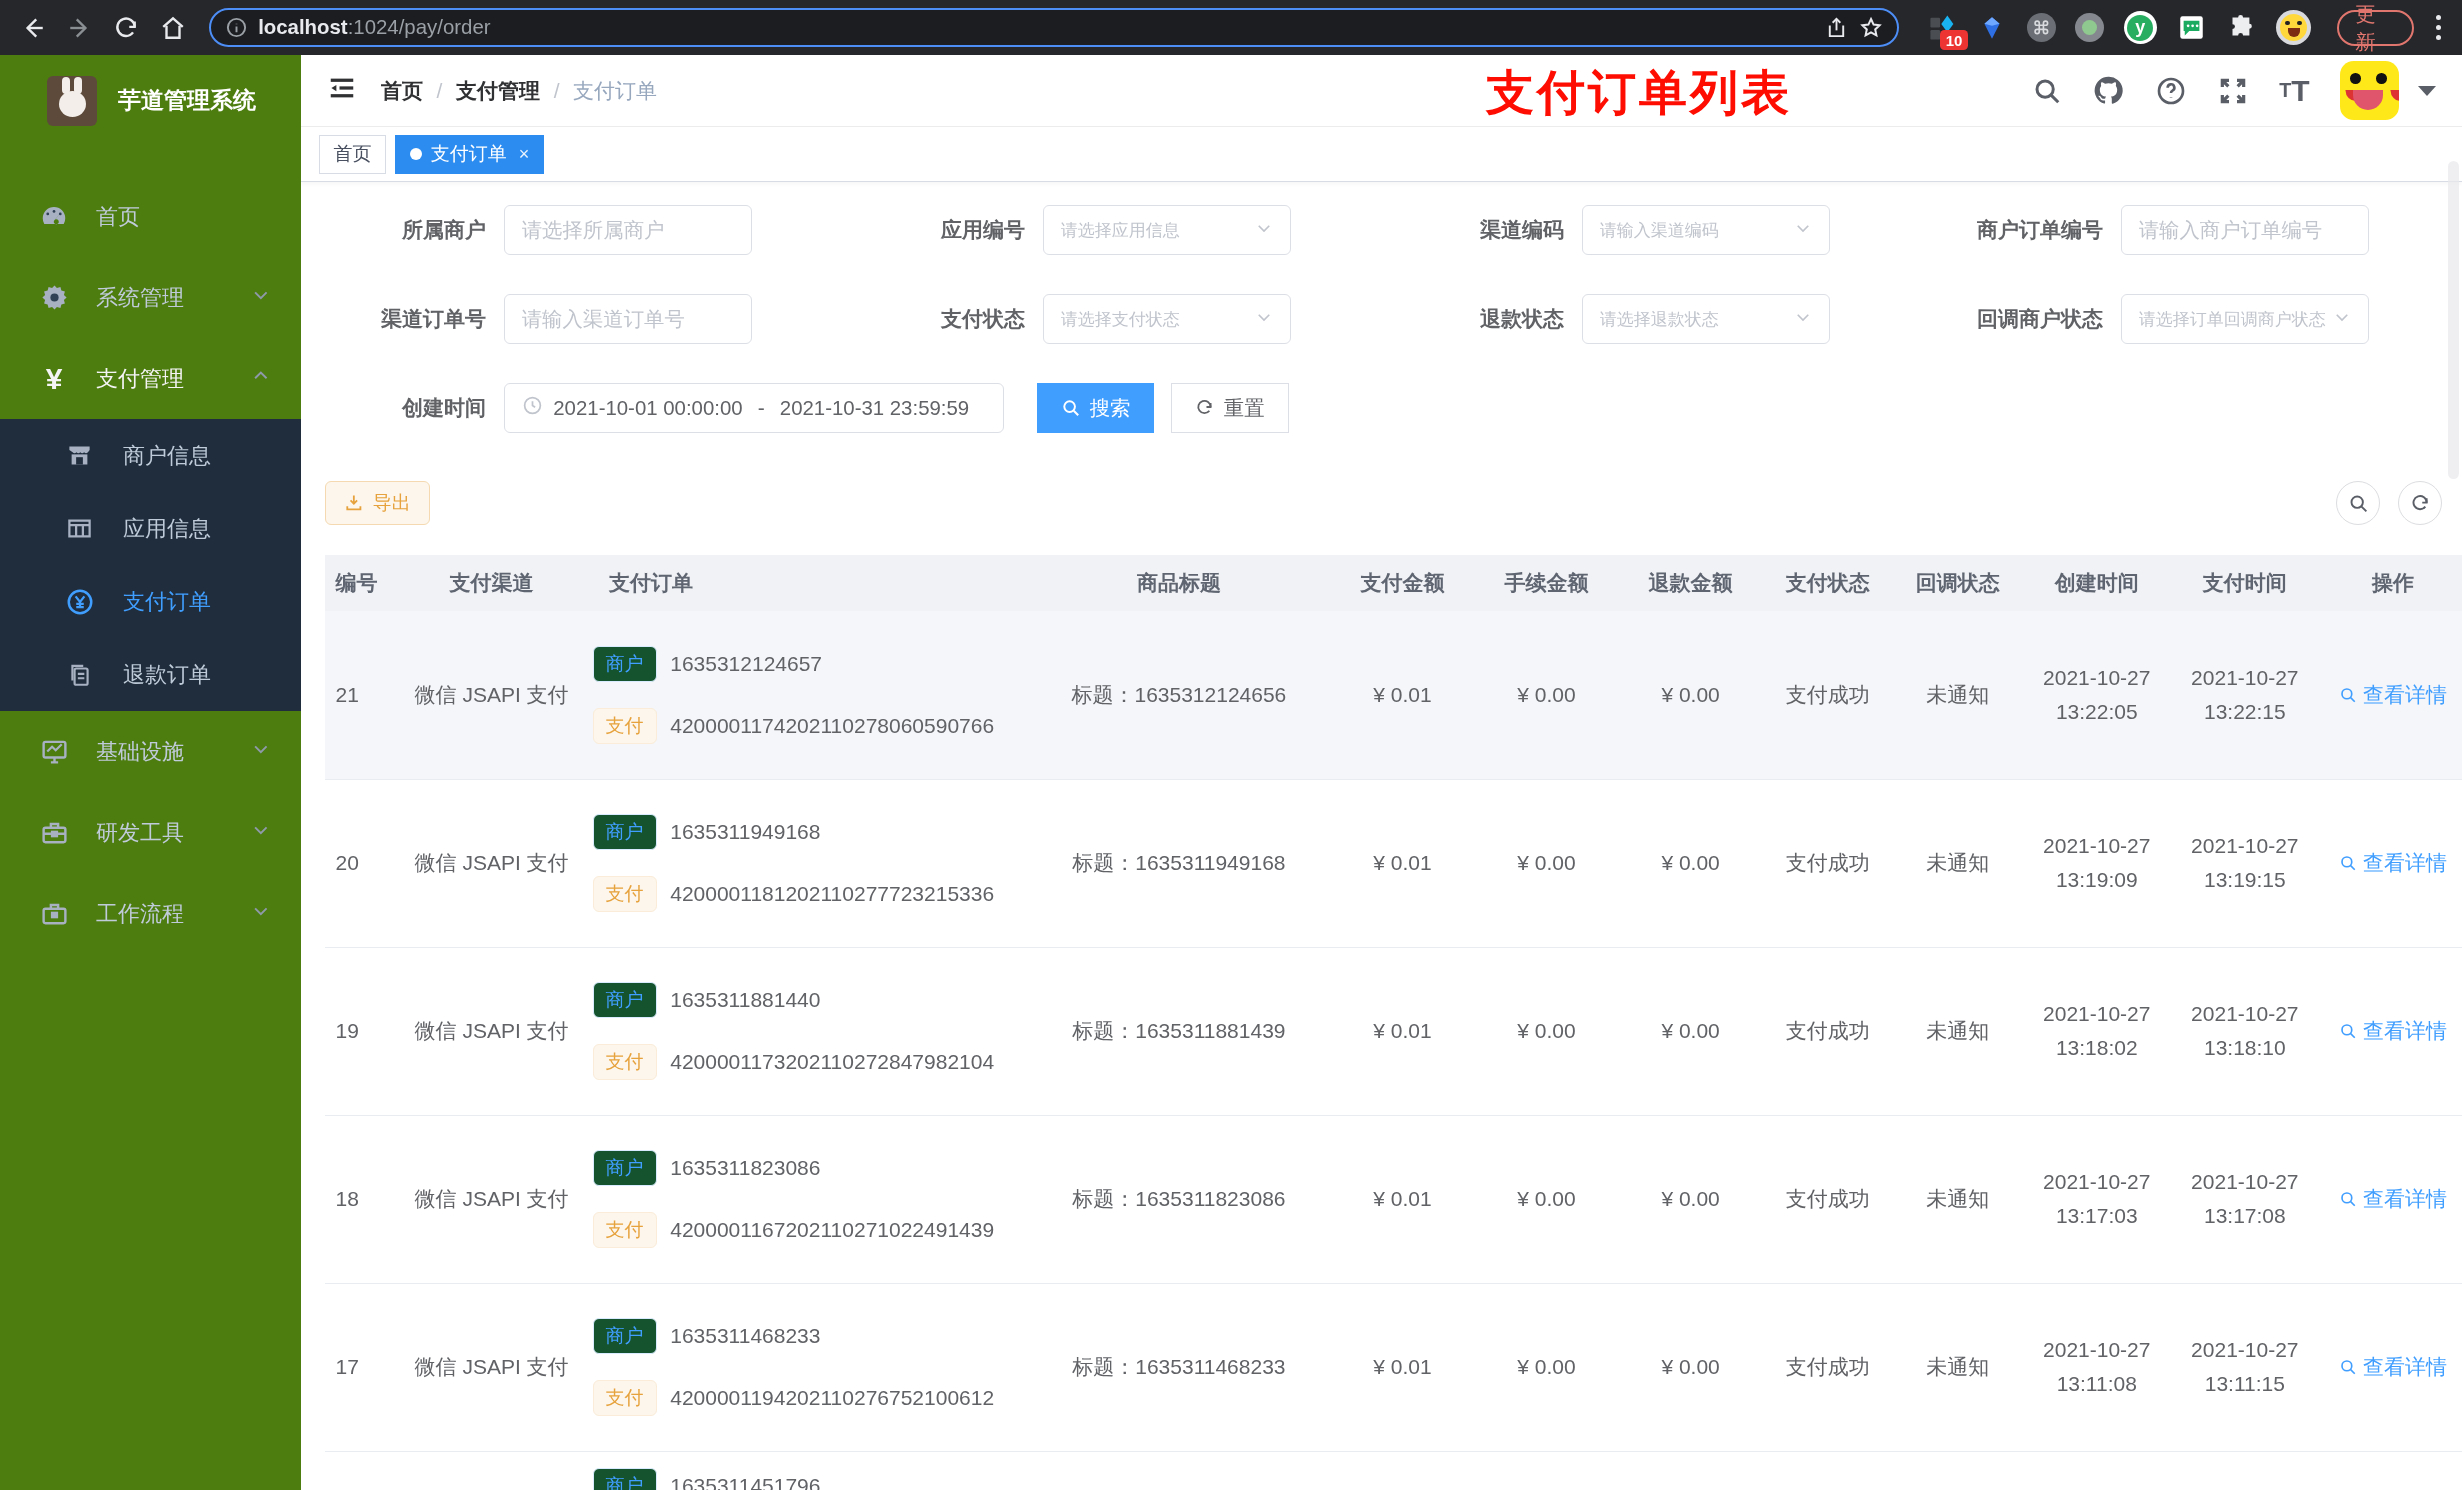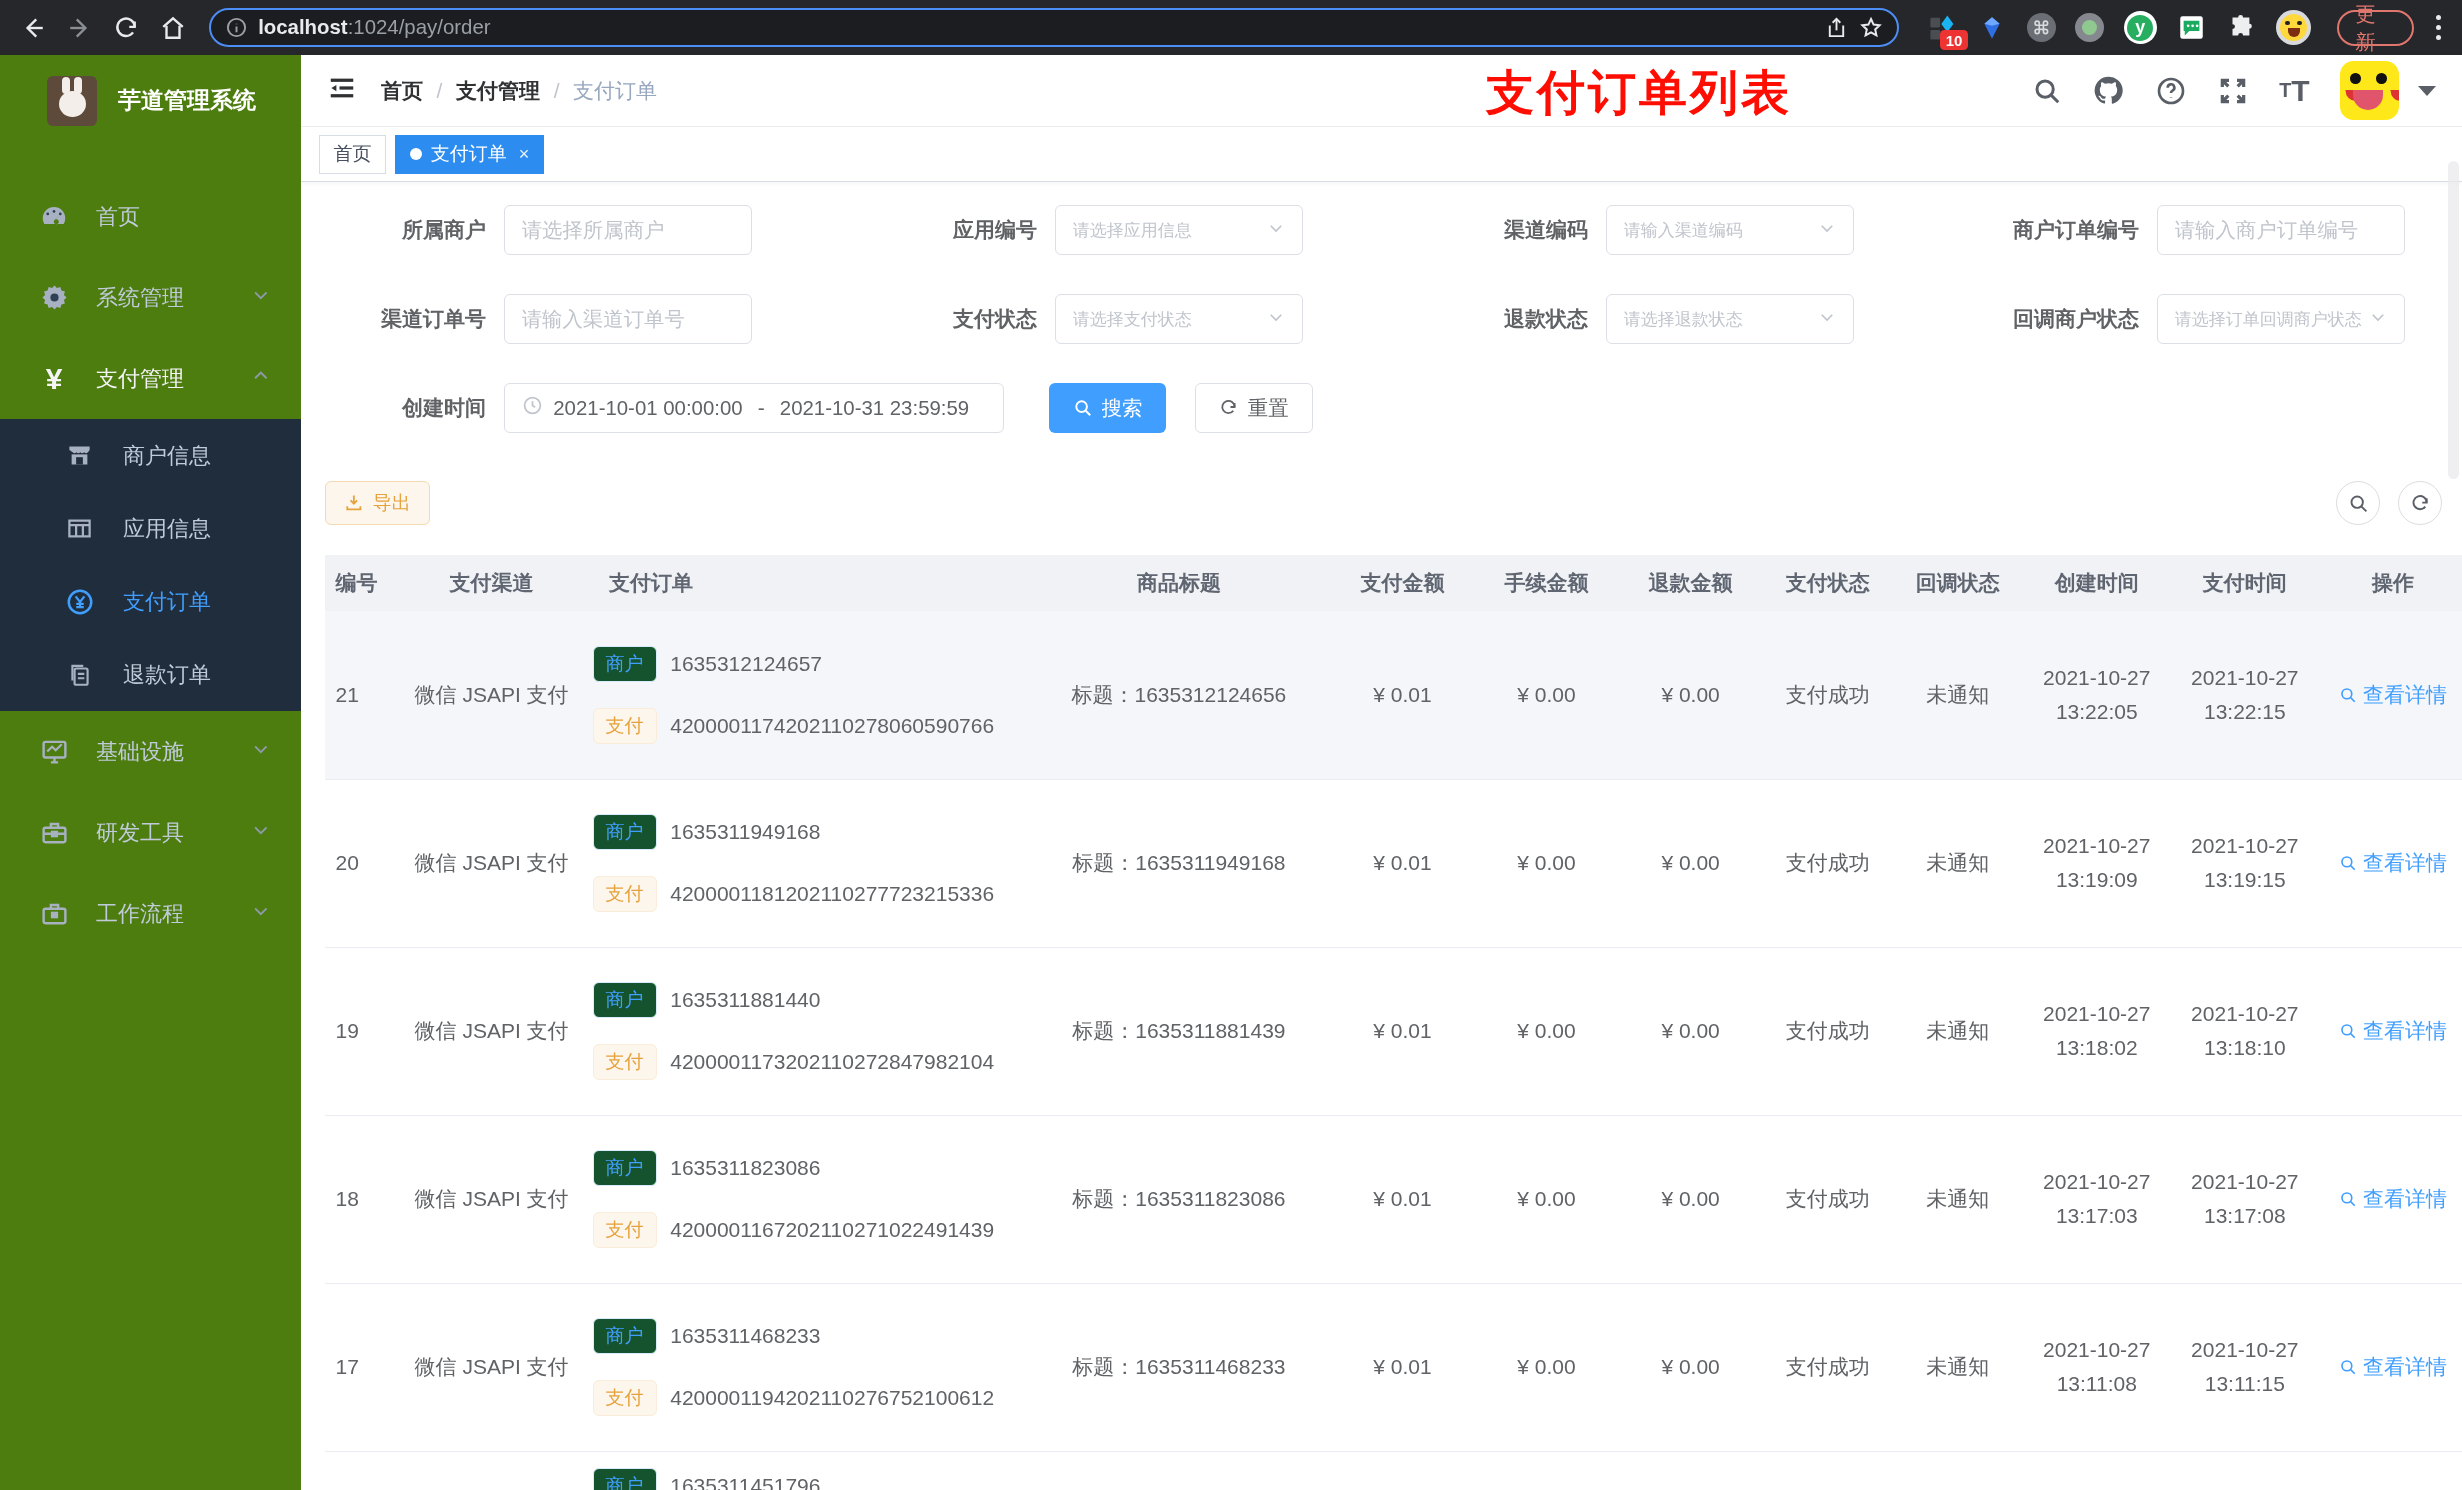--- a/index.html
+++ b/index.html
@@ -61,33 +61,33 @@
 
   
   .tags-bar { height:55px; display:flex; align-items:center; padding:0 18px; gap:9px; border-bottom:0.8px solid #d8dce5; box-shadow:0 1.5px 4.5px rgba(0,0,0,.04); }
   .tag-item { height:39px; display:flex; align-items:center; padding:0 13.6px; border:0.8px solid #d8dce5; background:#fff; color:#495060; font-size:19px; gap:9px; cursor:pointer; }
   .tag-item.active { background:#2d8cf0; border-color:#2d8cf0; color:#fff; }
   .tag-dot { width:12px; height:12px; border-radius:50%; background:#fff; }
   .tag-close { font-size:18px; opacity:.9; margin-left:3px; }
 
   
   .content { flex:1; padding:23px 19.7px 0 24px; overflow:hidden; }
-  .filter-row { display:flex; margin-bottom:39px;gap:12px; }
+  .filter-row { display:flex; margin-bottom:39px; }
   .f-group { display:flex; align-items:center; width:539px; flex:0 0 auto; }
   .f-label { width:179px; text-align:right; padding-right:18px; color:#606266; font-weight:700; font-size:21px; flex:0 0 auto; }
   .control { height:50px; border:0.8px solid #dcdfe6; border-radius:6px; display:flex; align-items:center; padding:0 16.7px; background:#fff; width:248px; }
   .control .ph { color:#c0c4cc; font-size:17px; flex:1; white-space:nowrap; overflow:hidden; }
   .control .sel-arrow { color:#c0c4cc; margin-left:6px; }
   .control input { border:none; outline:none; width:100%; font-size:20.4px; color:#606266; font-family:inherit; }
   .control input::placeholder { color:#c0c4cc; }
   .date-range { width:500px; gap:10.6px; }
   .date-range .d-ic { color:#c0c4cc; }
   .date-val { color:#606266; font-size:20.4px; white-space:nowrap; }
   .date-sep { color:#606266; padding:0 4.5px; }
-  .btn { height:50px; border-radius:6px; display:inline-flex; align-items:center; justify-content:center; gap:9px; font-size:20.4px; padding:0 23px; cursor:pointer; border:0.8px solid transparent; }
+  .btn { height:50px; border-radius:0; display:inline-flex; align-items:center; justify-content:center; gap:9px; font-size:20.4px; padding:0 23px; cursor:pointer; border:0.8px solid transparent; }
   .btn-primary { background:#409eff; color:#fff; margin-left:33px; }
   .btn-plain { background:#fff; border-color:#dcdfe6; color:#606266; margin-left:16.7px; }
   .btn-warning { background:#fdf6ec; border-color:#f5dab1; color:#e6a23c; font-size:19px; height:44px; padding:0 18px; border-radius:6px; }
   .toolbar-row { display:flex; align-items:center; margin-top:12px; }
   .tb-right { margin-left:auto; display:flex; gap:18px; }
   .round-btn { width:44px; height:44px; border-radius:50%; border:0.8px solid #dcdde0; background:#fff; display:flex; align-items:center; justify-content:center; color:#5a5e66; cursor:pointer; }
 
   
   .table-wrap { margin-top:30px; }
   table { border-collapse:collapse; table-layout:fixed; width:2142px; }

